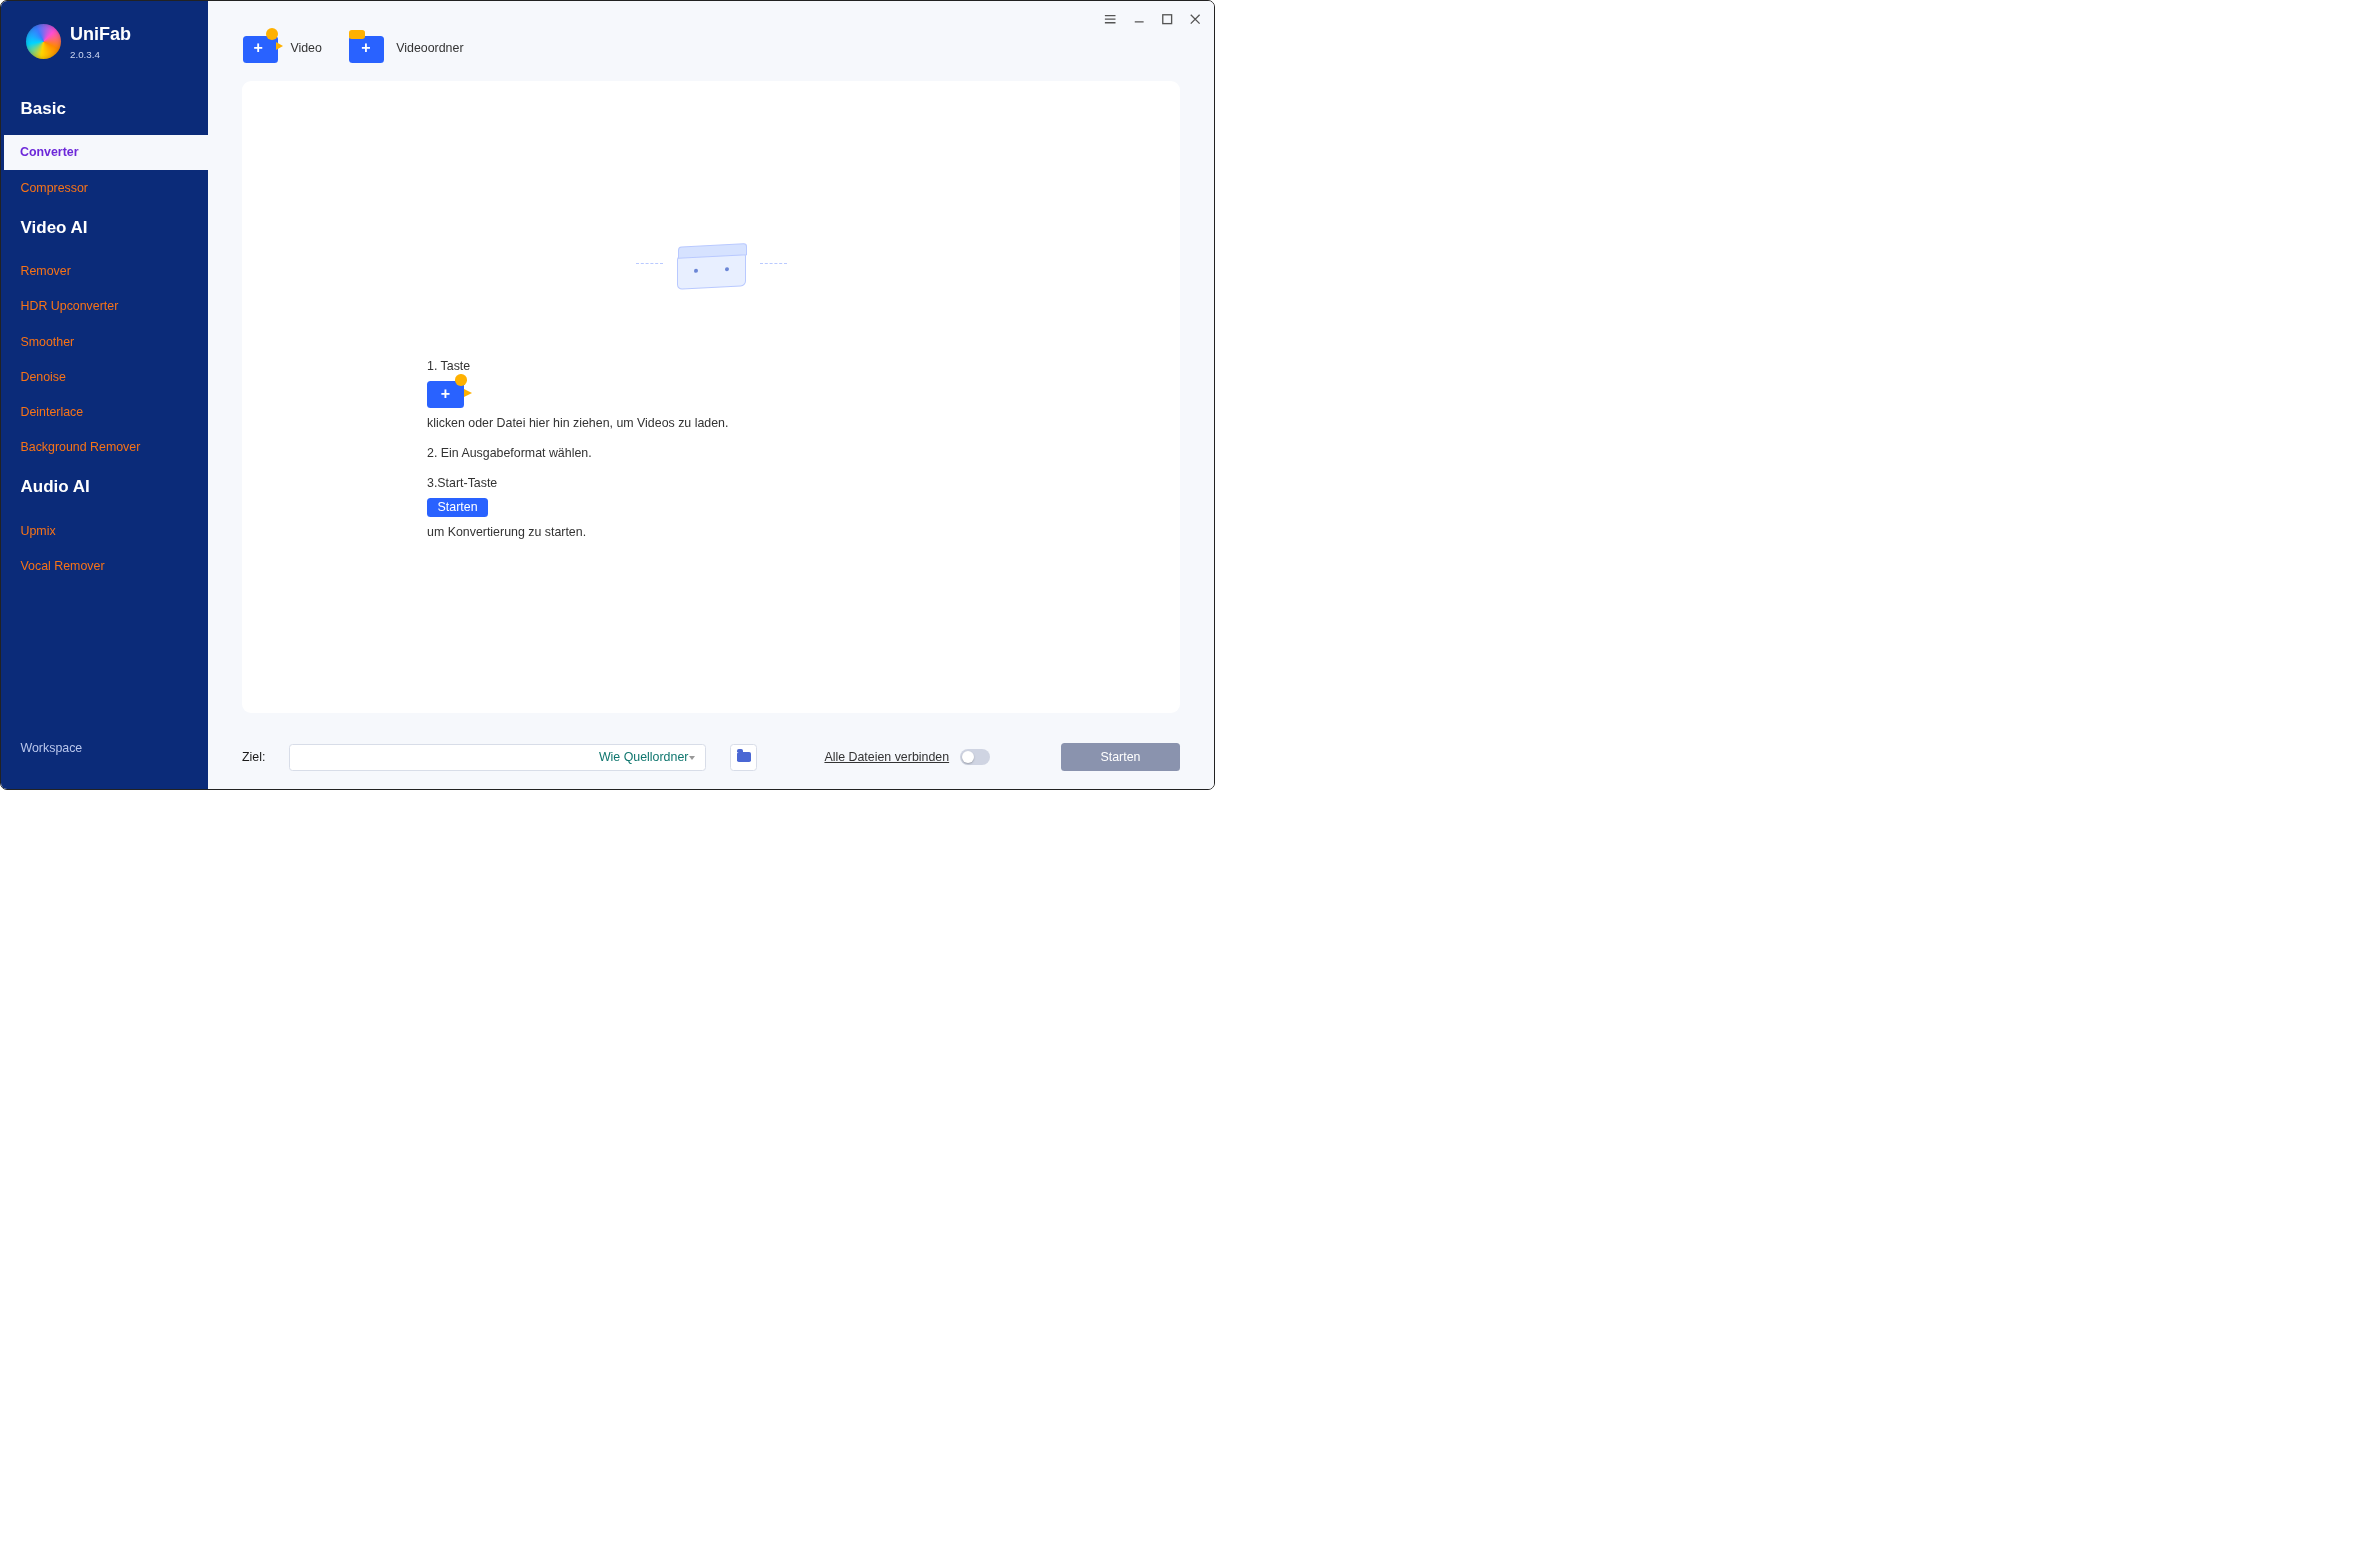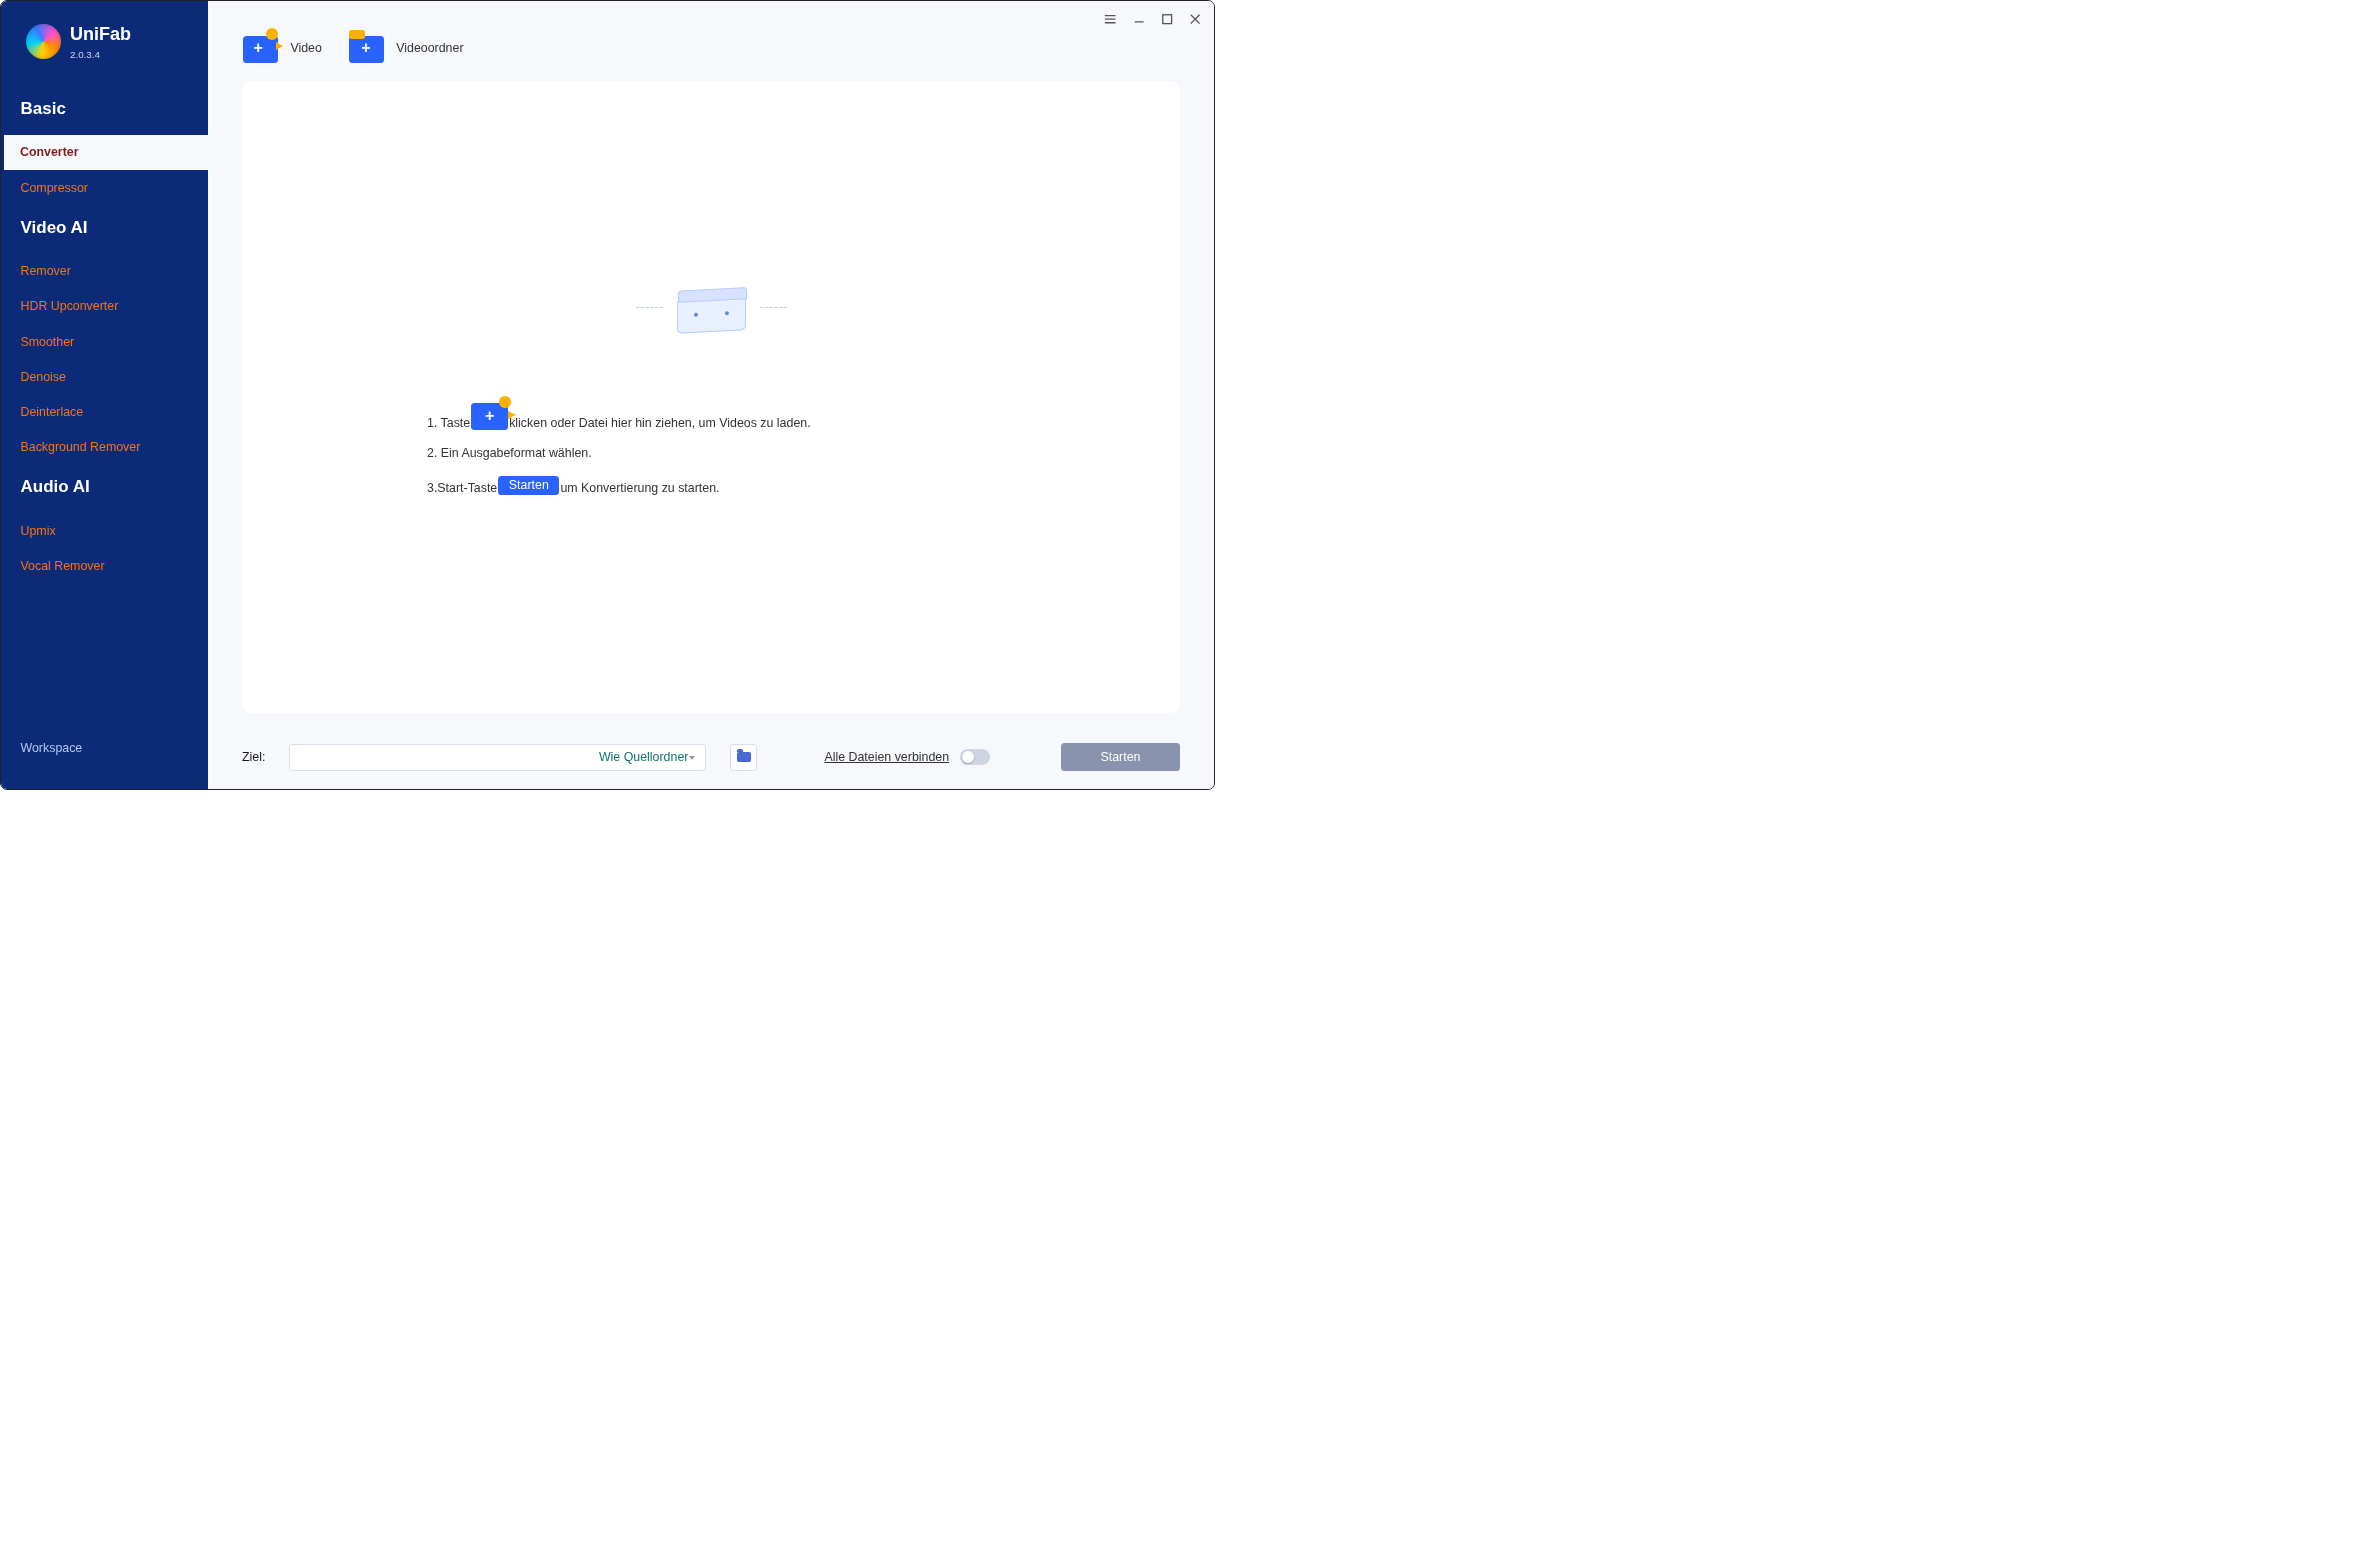--- a/index.html
+++ b/index.html
@@ -44,21 +44,21 @@
     padding: 12.4px 19.5px 16px;
   }
   .nav-item {
     font-size: 12.4px;
     padding: 10.6px 19.5px;
     color: #f97316;
     cursor: pointer;
   }
   .nav-item.active {
     background: #f6f8fc;
-    color: #7f1d1d;
+    color: #6d28d9;
     font-weight: 700;
     border-left: 3.5px solid #0b2b79;
     padding-left: 16px;
   }
   .workspace {
     margin-top: auto;
     font-size: 12.4px;
     color: #b9c6ec;
     padding: 16px 19.5px;
     cursor: pointer;
@@ -192,24 +192,25 @@
   .circuit {
     position: absolute;
     border-top: 0.9px dashed #b9c9ff;
     width: 27px;
     top: 10.6px;
   }
   .circuit.left { left: -18px; }
   .circuit.right { right: -18px; }
   .step-line {
     display: flex;
-    align-items: flex-end;
-    gap: 1px;
+    align-items: flex-start;
+    gap: 8px;
     margin-bottom: 16px;
     flex-wrap: wrap;
+    flex-direction: column;
   }
   .inline-video-ico {
     width: 37px; height: 27px;
     background: #2962ff;
     border-radius: 3.5px;
     position: relative;
     display: inline-flex;
     align-items: center;
     justify-content: center;
     color: #fff;

